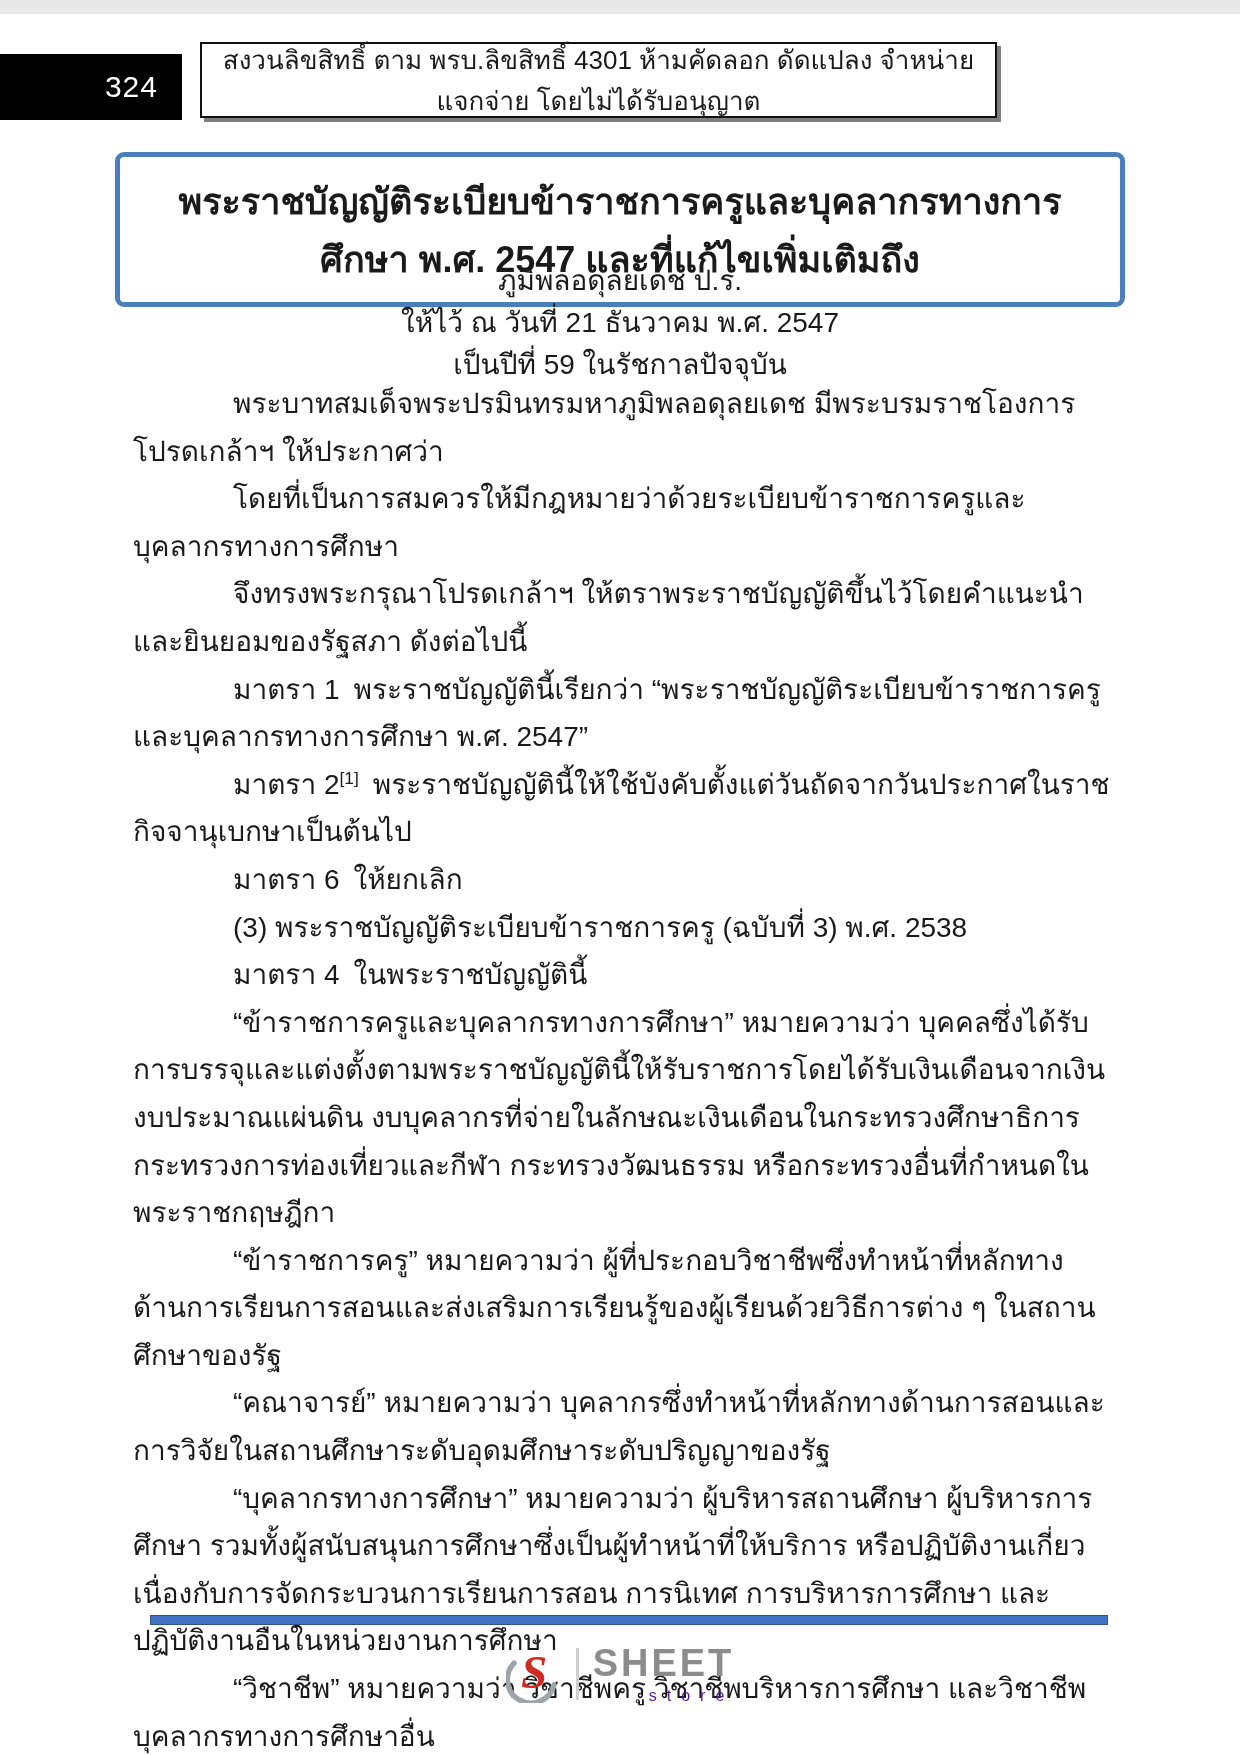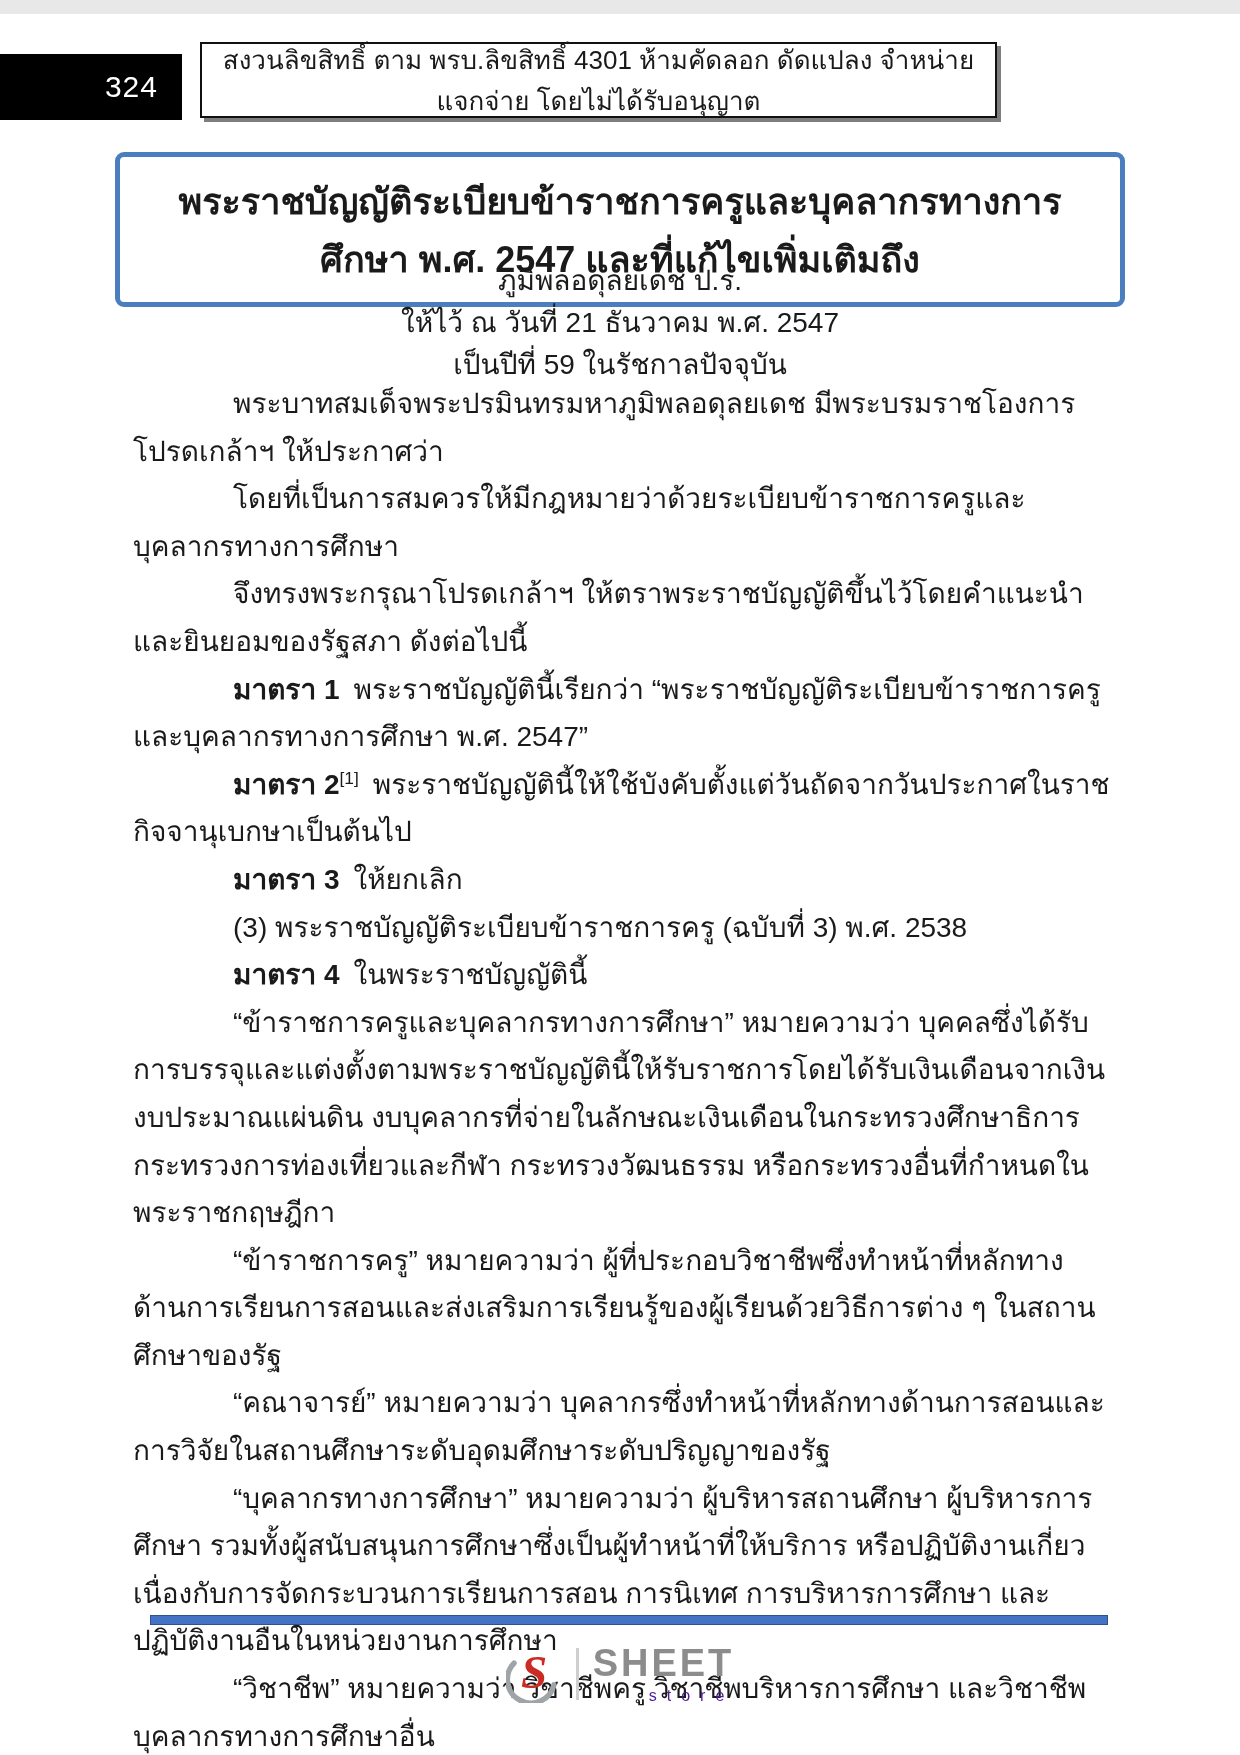--- a/index.html
+++ b/index.html
@@ -43,21 +43,21 @@
     position:absolute;left:0;top:246px;width:100%;
     text-align:center;font-size:28px;line-height:1.5;
   }
   .preamble div{margin:0;}
   
   .body-text{
     position:absolute;left:133px;top:366px;width:978px;
     font-size:28px;line-height:1.7;
   }
   .body-text p{margin:0;text-indent:100px;}
-  .mlabel{font-weight:700;}
+  .mlabel{font-weight:400;}
   .mlabel:not(:empty) ~ .ptext{margin-left:14px;}
   sup.ref{font-size:0.62em;}
   
   .footer-rule{
     position:absolute;left:150px;top:1601px;width:958px;height:10px;
     background:#4472c4;border:1px solid #2f528f;box-sizing:border-box;
   }
   .footer-logo{
     position:absolute;left:0;top:1630px;width:100%;
     display:flex;align-items:center;justify-content:center;gap:14px;
@@ -94,21 +94,21 @@
     <div>ให้ไว้ ณ วันที่ 21 ธันวาคม พ.ศ. 2547</div>
     <div>เป็นปีที่ 59 ในรัชกาลปัจจุบัน</div>
   </div>
 
   <div class="body-text">
     <p><span class="mlabel"></span><sup class="ref"></sup><span class="ptext">พระบาทสมเด็จพระปรมินทรมหาภูมิพลอดุลยเดช มีพระบรมราชโองการโปรดเกล้าฯ ให้ประกาศว่า</span></p>
     <p><span class="mlabel"></span><sup class="ref"></sup><span class="ptext">โดยที่เป็นการสมควรให้มีกฎหมายว่าด้วยระเบียบข้าราชการครูและบุคลากรทางการศึกษา</span></p>
     <p><span class="mlabel"></span><sup class="ref"></sup><span class="ptext">จึงทรงพระกรุณาโปรดเกล้าฯ ให้ตราพระราชบัญญัติขึ้นไว้โดยคำแนะนำและยินยอมของรัฐสภา ดังต่อไปนี้</span></p>
     <p><span class="mlabel">มาตรา 1</span><sup class="ref"></sup><span class="ptext">พระราชบัญญัตินี้เรียกว่า “พระราชบัญญัติระเบียบข้าราชการครูและบุคลากรทางการศึกษา พ.ศ. 2547”</span></p>
     <p><span class="mlabel">มาตรา 2</span><sup class="ref">[1]</sup><span class="ptext">พระราชบัญญัตินี้ให้ใช้บังคับตั้งแต่วันถัดจากวันประกาศในราชกิจจานุเบกษาเป็นต้นไป</span></p>
-    <p><span class="mlabel">มาตรา 3</span><sup class="ref"></sup><span class="ptext">ให้ยกเลิก</span></p>
+    <p><span class="mlabel">มาตรา 6</span><sup class="ref"></sup><span class="ptext">ให้ยกเลิก</span></p>
     <p><span class="mlabel"></span><sup class="ref"></sup><span class="ptext">(3) พระราชบัญญัติระเบียบข้าราชการครู (ฉบับที่ 3) พ.ศ. 2538</span></p>
     <p><span class="mlabel">มาตรา 4</span><sup class="ref"></sup><span class="ptext">ในพระราชบัญญัตินี้</span></p>
     <p><span class="mlabel"></span><sup class="ref"></sup><span class="ptext">“ข้าราชการครูและบุคลากรทางการศึกษา” หมายความว่า บุคคลซึ่งได้รับการบรรจุและแต่งตั้งตามพระราชบัญญัตินี้ให้รับราชการโดยได้รับเงินเดือนจากเงินงบประมาณแผ่นดิน งบบุคลากรที่จ่ายในลักษณะเงินเดือนในกระทรวงศึกษาธิการ กระทรวงการท่องเที่ยวและกีฬา กระทรวงวัฒนธรรม หรือกระทรวงอื่นที่กำหนดในพระราชกฤษฎีกา</span></p>
     <p><span class="mlabel"></span><sup class="ref"></sup><span class="ptext">“ข้าราชการครู” หมายความว่า ผู้ที่ประกอบวิชาชีพซึ่งทำหน้าที่หลักทางด้านการเรียนการสอนและส่งเสริมการเรียนรู้ของผู้เรียนด้วยวิธีการต่าง ๆ ในสถานศึกษาของรัฐ</span></p>
     <p><span class="mlabel"></span><sup class="ref"></sup><span class="ptext">“คณาจารย์” หมายความว่า บุคลากรซึ่งทำหน้าที่หลักทางด้านการสอนและการวิจัยในสถานศึกษาระดับอุดมศึกษาระดับปริญญาของรัฐ</span></p>
     <p><span class="mlabel"></span><sup class="ref"></sup><span class="ptext">“บุคลากรทางการศึกษา” หมายความว่า ผู้บริหารสถานศึกษา ผู้บริหารการศึกษา รวมทั้งผู้สนับสนุนการศึกษาซึ่งเป็นผู้ทำหน้าที่ให้บริการ หรือปฏิบัติงานเกี่ยวเนื่องกับการจัดกระบวนการเรียนการสอน การนิเทศ การบริหารการศึกษา และปฏิบัติงานอื่นในหน่วยงานการศึกษา</span></p>
     <p><span class="mlabel"></span><sup class="ref"></sup><span class="ptext">“วิชาชีพ” หมายความว่า วิชาชีพครู วิชาชีพบริหารการศึกษา และวิชาชีพบุคลากรทางการศึกษาอื่น</span></p>
   </div>
 
   <div class="footer-rule"></div>

